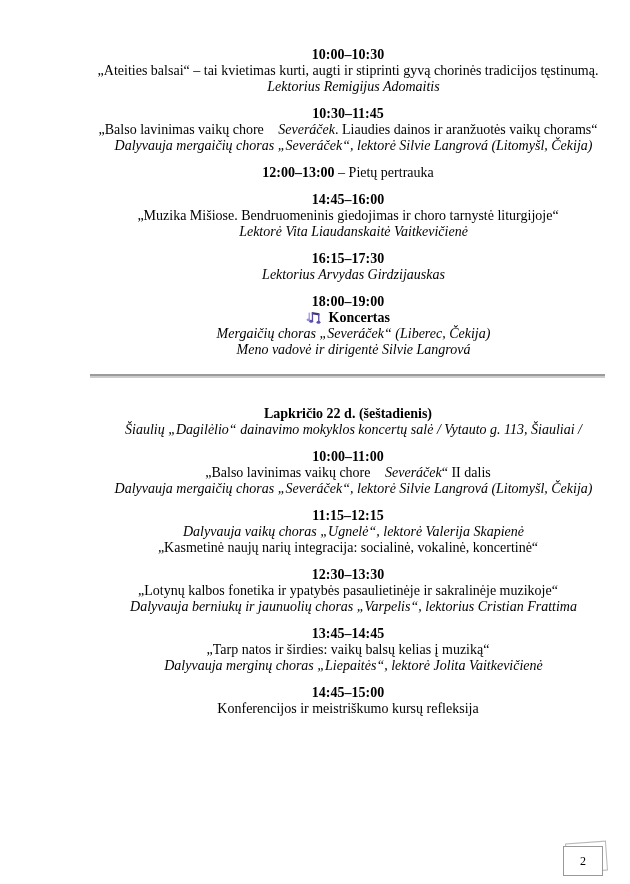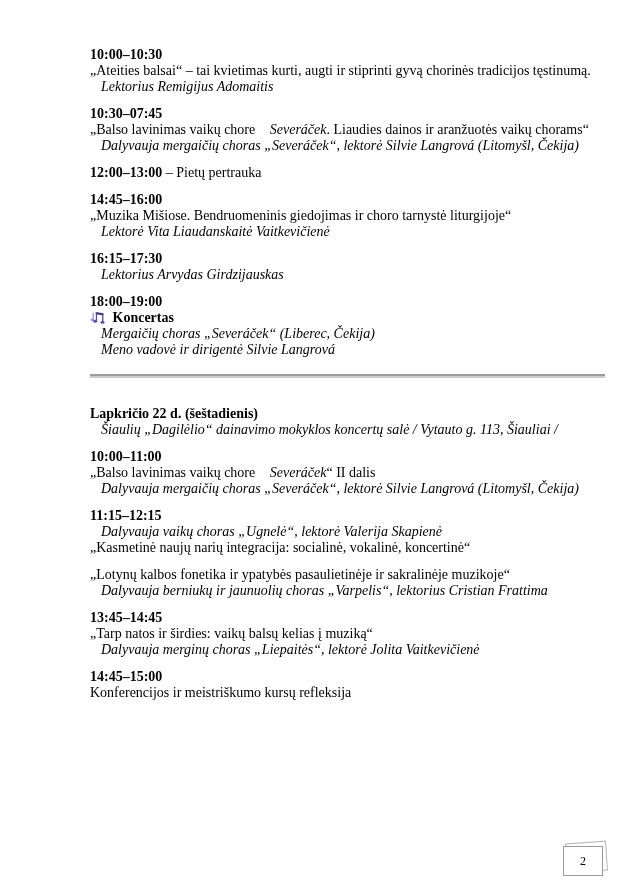--- a/index.html
+++ b/index.html
@@ -14,20 +14,21 @@
   }
   .page {
     position: absolute;
     left: 0; top: 0; right: 0; bottom: 0;
     padding: 47px 24px 0 90px;
   }
   .session { margin: 0 0 11px 0; }
   .line {
     line-height: 16px;
     white-space: nowrap;
+    text-align: center;
   }
   .b { font-weight: bold; }
   .i { font-style: italic; margin-left: 11px; }
   .divider {
     width: 515px;
     height: 4px;
     margin: 16px 0 28px 0;
     background: linear-gradient(to bottom, #9b9b9b 0%, #9b9b9b 62%, #cccccc 62%, #cccccc 100%);
   }
   .day-header { margin: 0 0 11px 0; }
@@ -65,21 +66,21 @@
 
 <div class="page">
 
   <div id="day1-sessions">
       <div class="session">
         <div class="line"><span class="b ">10:00–10:30</span></div>
         <div class="line"><span class="">„Ateities balsai“ – tai kvietimas kurti, augti ir stiprinti gyvą chorinės tradicijos tęstinumą.</span></div>
         <div class="line"><span class="i">Lektorius Remigijus Adomaitis</span></div>
       </div>
       <div class="session">
-        <div class="line"><span class="b ">10:30–07:45</span></div>
+        <div class="line"><span class="b ">10:30–11:45</span></div>
         <div class="line"><span class="">„Balso lavinimas vaikų chore </span><span class="i">Severáček</span><span class="">. Liaudies dainos ir aranžuotės vaikų chorams“</span></div>
         <div class="line"><span class="i">Dalyvauja mergaičių choras „Severáček“, lektorė Silvie Langrová (Litomyšl, Čekija)</span></div>
       </div>
       <div class="session">
         <div class="line"><span class="b ">12:00–13:00</span><span class=""> – Pietų pertrauka</span></div>
       </div>
       <div class="session">
         <div class="line"><span class="b ">14:45–16:00</span></div>
         <div class="line"><span class="">„Muzika Mišiose. Bendruomeninis giedojimas ir choro tarnystė liturgijoje“</span></div>
         <div class="line"><span class="i">Lektorė Vita Liaudanskaitė Vaitkevičienė</span></div>
@@ -118,20 +119,21 @@
         <div class="line"><span class="b ">10:00–11:00</span></div>
         <div class="line"><span class="">„Balso lavinimas vaikų chore </span><span class="i">Severáček</span><span class="">“ II dalis</span></div>
         <div class="line"><span class="i">Dalyvauja mergaičių choras „Severáček“, lektorė Silvie Langrová (Litomyšl, Čekija)</span></div>
       </div>
       <div class="session">
         <div class="line"><span class="b ">11:15–12:15</span></div>
         <div class="line"><span class="i">Dalyvauja vaikų choras „Ugnelė“, lektorė Valerija Skapienė</span></div>
         <div class="line"><span class="">„Kasmetinė naujų narių integracija: socialinė, vokalinė, koncertinė“</span></div>
       </div>
       <div class="session">
+        <div class="line"><span class="b ">12:30–13:30</span></div>
         <div class="line"><span class="">„Lotynų kalbos fonetika ir ypatybės pasaulietinėje ir sakralinėje muzikoje“</span></div>
         <div class="line"><span class="i">Dalyvauja berniukų ir jaunuolių choras „Varpelis“, lektorius Cristian Frattima</span></div>
       </div>
       <div class="session">
         <div class="line"><span class="b ">13:45–14:45</span></div>
         <div class="line"><span class="">„Tarp natos ir širdies: vaikų balsų kelias į muziką“</span></div>
         <div class="line"><span class="i">Dalyvauja merginų choras „Liepaitės“, lektorė Jolita Vaitkevičienė</span></div>
       </div>
       <div class="session">
         <div class="line"><span class="b ">14:45–15:00</span></div>

